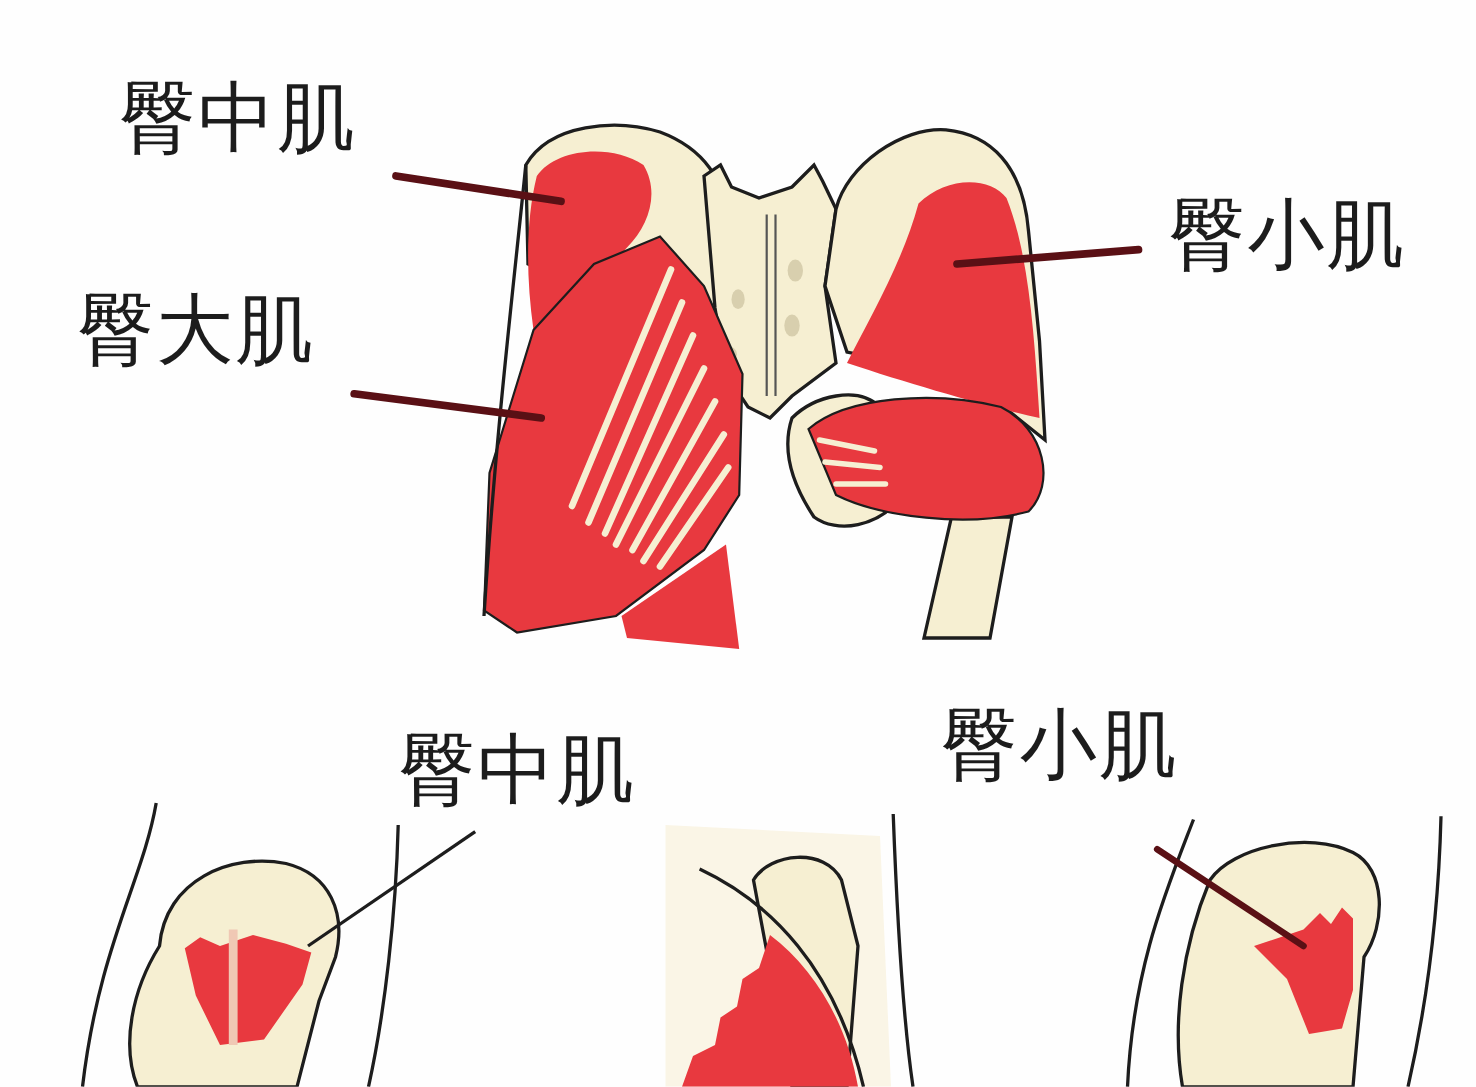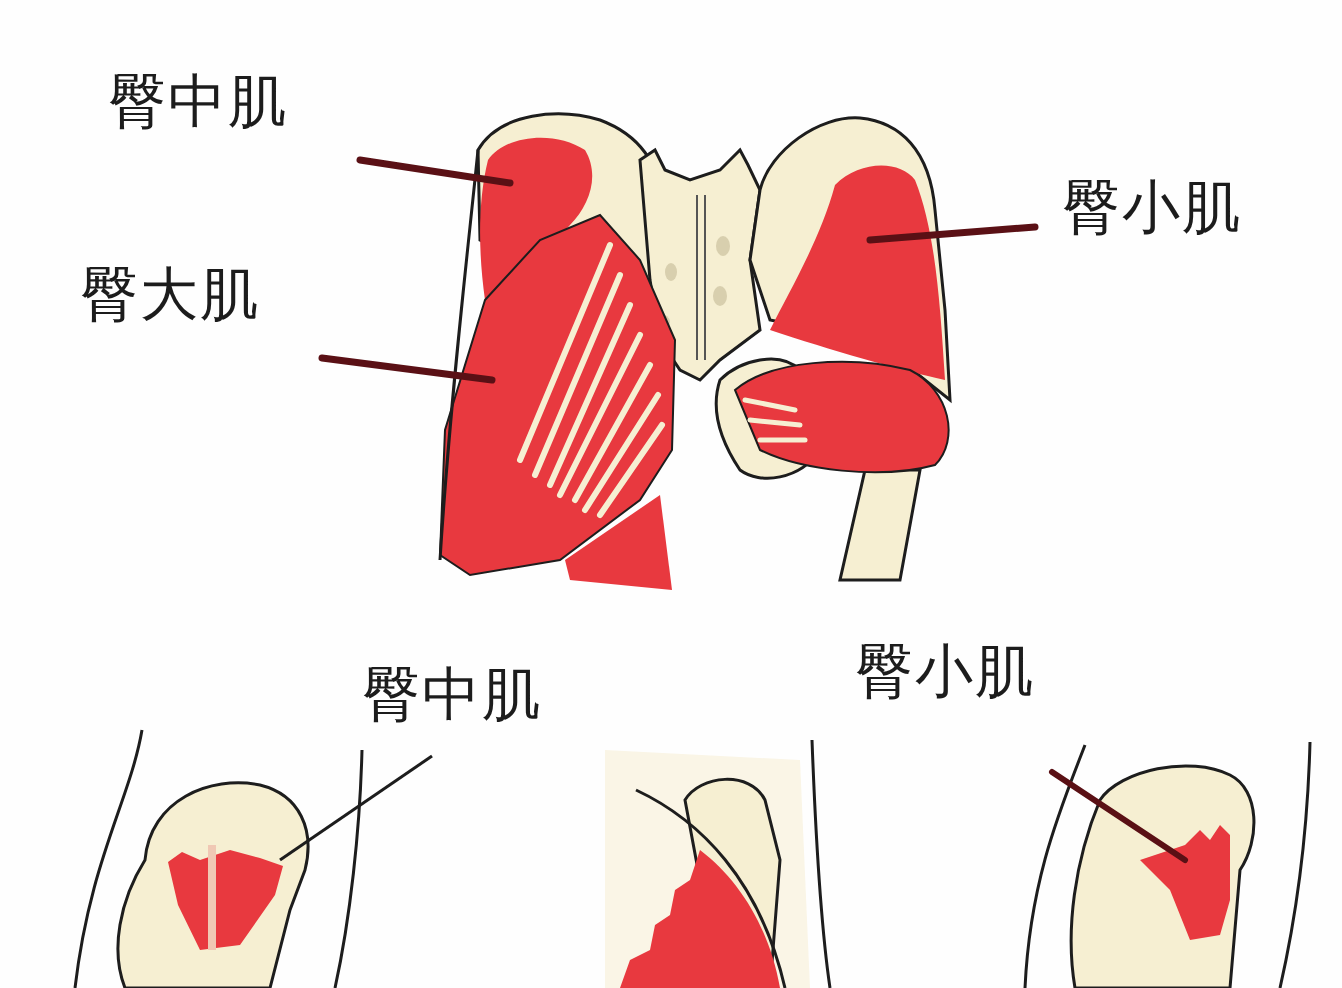--- a/index.html
+++ b/index.html
@@ -1,18 +1,18 @@
 <!DOCTYPE html>
 <html><head>
 <meta charset="utf-8">
 <style>
   html, body { margin:0; padding:0; }
   body { width:1342px; height:988px; background:#fefefe; position:relative; overflow:hidden;
          font-family:"DejaVu Sans", sans-serif; }
-  .label { position:absolute; font-size:58px; color:#1c1c1c; letter-spacing:2px; line-height:1; white-space:nowrap; }
+  .label { position:absolute; font-size:70px; color:#1c1c1c; letter-spacing:2px; line-height:1; white-space:nowrap; }
   svg { position:absolute; left:0; top:0; }
 </style>
 </head>
 <body>
 
 <svg width="1342" height="988" viewBox="0 0 1342 988">
 
   <g>
 
     <path d="M478,150 C500,112 560,108 600,120 C640,135 660,165 660,200 L690,230 L700,300 L690,350 L640,340 L600,300 L520,260 L480,240 Z" fill="#f6efd2" stroke="#1d1d1d" stroke-width="3"></path>
@@ -84,16 +84,16 @@
   <g>
     <path d="M1085,745 C1060,810 1030,880 1025,988" fill="none" stroke="#1d1d1d" stroke-width="3"></path>
     <path d="M1310,742 C1308,820 1300,900 1280,988" fill="none" stroke="#1d1d1d" stroke-width="3"></path>
     <path d="M1100,800 C1120,770 1190,755 1230,775 C1260,790 1260,840 1240,870 L1230,988 L1075,988 C1065,930 1075,860 1100,800 Z" fill="#f6efd2" stroke="#1d1d1d" stroke-width="3"></path>
     <path d="M1140,860 L1185,845 L1200,830 L1210,840 L1220,825 L1230,835 L1230,900 L1220,935 L1190,940 L1170,890 Z" fill="#e8393f"></path>
     <line x1="1052" y1="772" x2="1185" y2="860" stroke="#5a1015" stroke-width="6" stroke-linecap="round"></line>
   </g>
 </svg>
 
 <div class="label" style="left:108px; top:72px;">臀中肌</div>
-<div class="label" style="left:80px; top:265px;">臀大肌</div>
+<div class="label" style="left:70px; top:265px;">臀大肌</div>
 <div class="label" style="left:1062px; top:178px;">臀小肌</div>
 <div class="label" style="left:362px; top:665px;">臀中肌</div>
 <div class="label" style="left:855px; top:642px;">臀小肌</div>
 
 </body></html>

